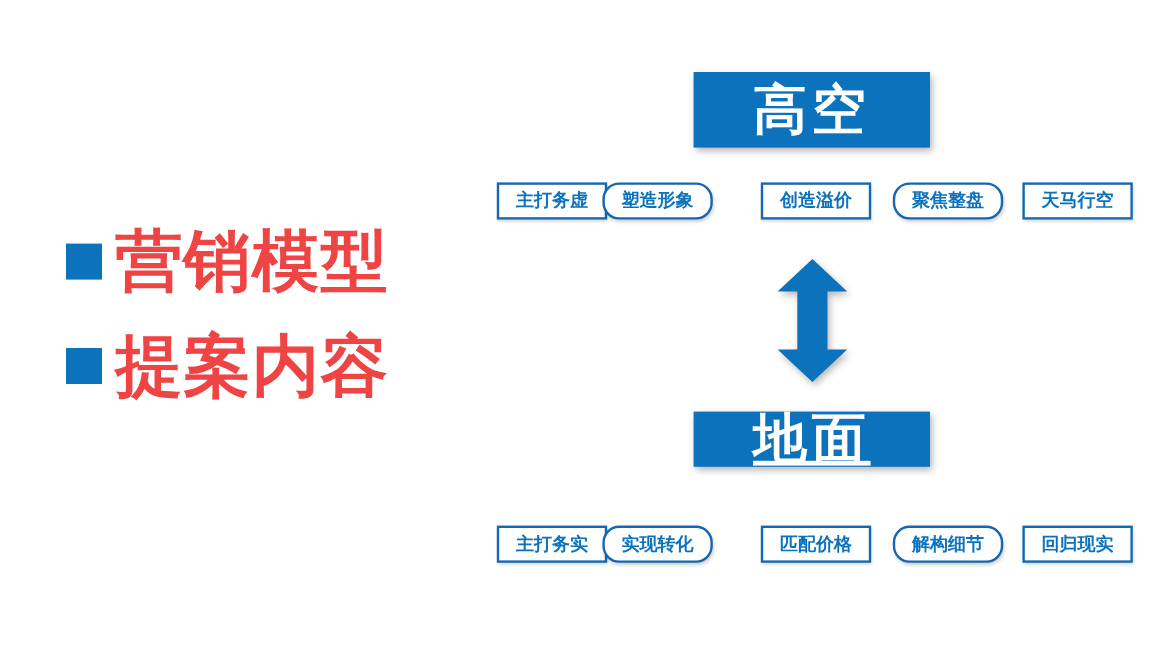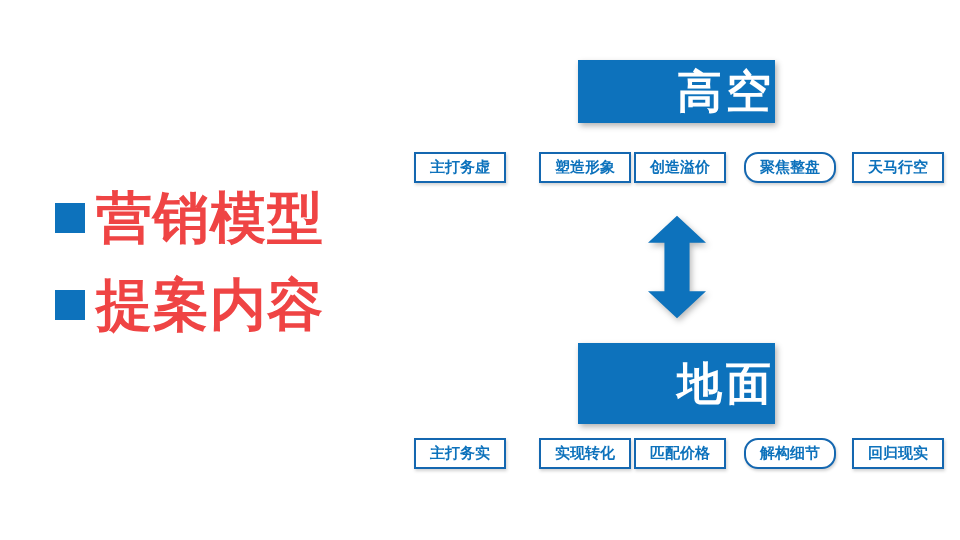--- a/index.html
+++ b/index.html
@@ -43,28 +43,28 @@
 
   
   .big-box {
     position: absolute;
     left: 578px;
     width: 197px;
     background: #0d72bc;
     color: #ffffff;
     display: flex;
     align-items: center;
-    justify-content: flex-end;
+    justify-content: center;
     font-size: 45px;
     font-weight: 800;
     letter-spacing: 4px;
     box-shadow: 2px 3px 6px rgba(0,0,0,0.30);
   }
   .big-box.top-box { top: 60px; height: 63px; }
-  .big-box.bottom-box { top: 343px; height: 81px; }
+  .big-box.bottom-box { top: 343px; height: 46px; text-decoration: underline; }
 
   
   .chip-row { position: absolute; left: 0; top: 0; }
   .chip {
     position: absolute;
     width: 92px;
     height: 31px;
     box-sizing: border-box;
     border: 2px solid #1467b0;
     background: #ffffff;
@@ -73,21 +73,21 @@
     align-items: center;
     justify-content: center;
     font-size: 15px;
     font-weight: 700;
     white-space: nowrap;
     box-shadow: 1px 2px 3px rgba(0,0,0,0.18);
   }
   .row-top .chip { top: 152px; }
   .row-bottom .chip { top: 438px; }
   .chip.c0 { left: 414px; }
-  .chip.c1 { left: 539px; }
+  .chip.c1 { left: 502px; border-radius: 14px; }
   .chip.c2 { left: 634px; }
   .chip.c3 { left: 744px; border-radius: 14px; }
   .chip.c4 { left: 852px; }
 
   
   .arrow-wrap {
     position: absolute;
     left: 648px;
     top: 214px;
     width: 58px;

